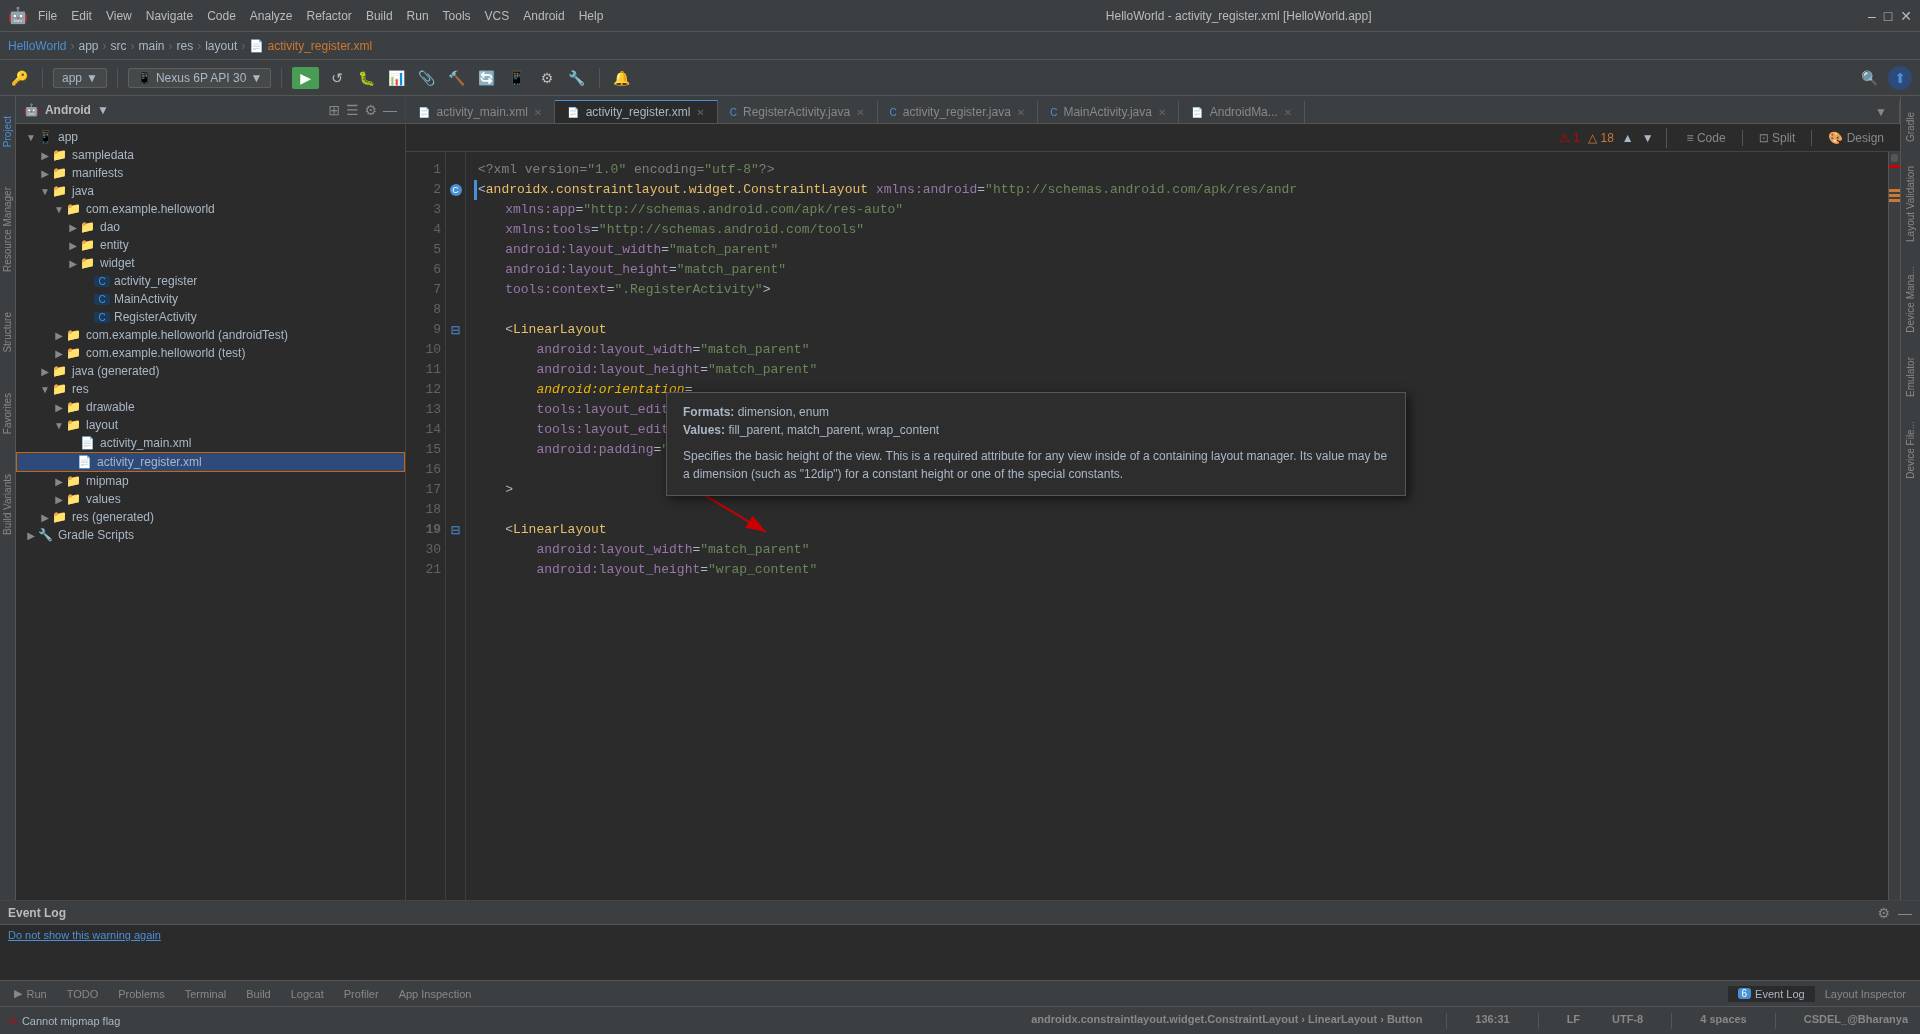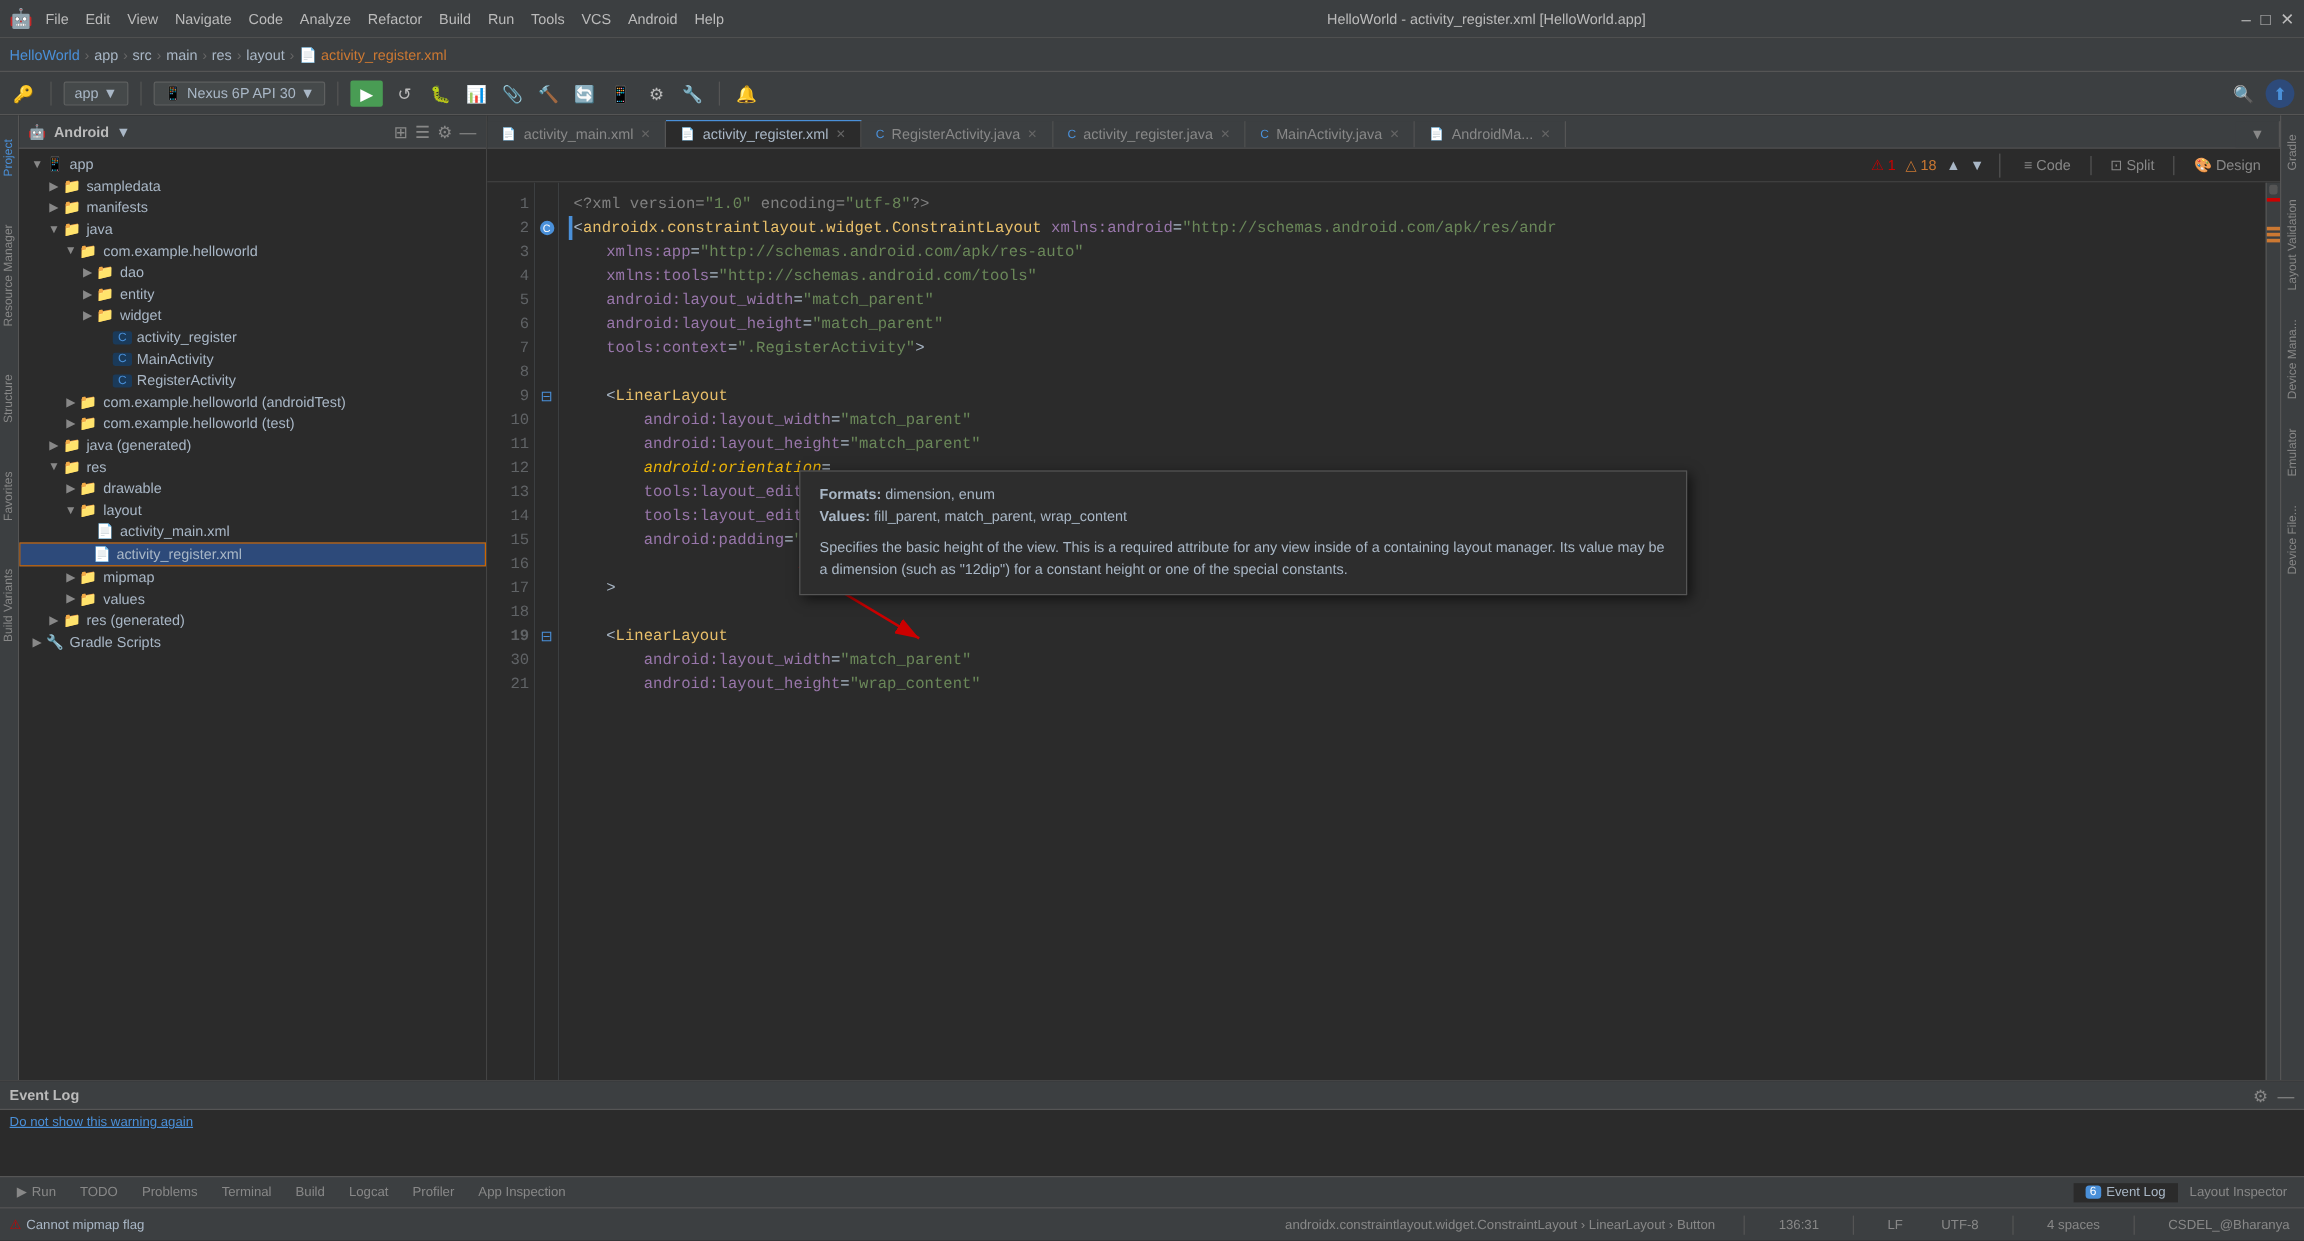--- a/index.html
+++ b/index.html
@@ -68,21 +68,21 @@
 
     
     #tooltip {
       position: absolute; top: 380px; left: 680px; width: 750px;
       background: #2d2d2d; border: 1px solid #555; padding: 12px 16px;
       font-size: 12px; color: #a9b7c6; z-index: 100; box-shadow: 2px 2px 8px rgba(0,0,0,0.5);
     }
 
     
     #status-bar { height: 28px; background: #3c3f41; display: flex; align-items: center; padding: 0 8px; border-top: 1px solid #555; font-size: 11px; color: #888; gap: 4px; }
-    #status-bar .status-right { display: flex; align-items: center; gap: 24px; }
+    #status-bar .status-right { display: flex; gap: 24px; font-weight: bold; }
     #status-bar .status-item { padding: 0 4px; cursor: pointer; }
 
     
     #bottom-bar { height: 26px; background: #3c3f41; display: flex; align-items: center; border-top: 1px solid #555; padding: 0 4px; }
     .bottom-tab { display: flex; align-items: center; padding: 2px 10px; font-size: 11px; color: #888; cursor: pointer; gap: 4px; }
     .bottom-tab.active { color: #a9b7c6; background: #2b2b2b; }
     .bottom-tab .badge { background: #4a90d9; color: white; border-radius: 3px; padding: 0 4px; font-size: 10px; }
     .bottom-spacer { flex: 1; }
     .event-log-header { display: flex; align-items: center; height: 24px; background: #3c3f41; padding: 0 8px; border-bottom: 1px solid #555; }
     .event-log-content { padding: 4px 8px; color: #888; font-size: 11px; }

